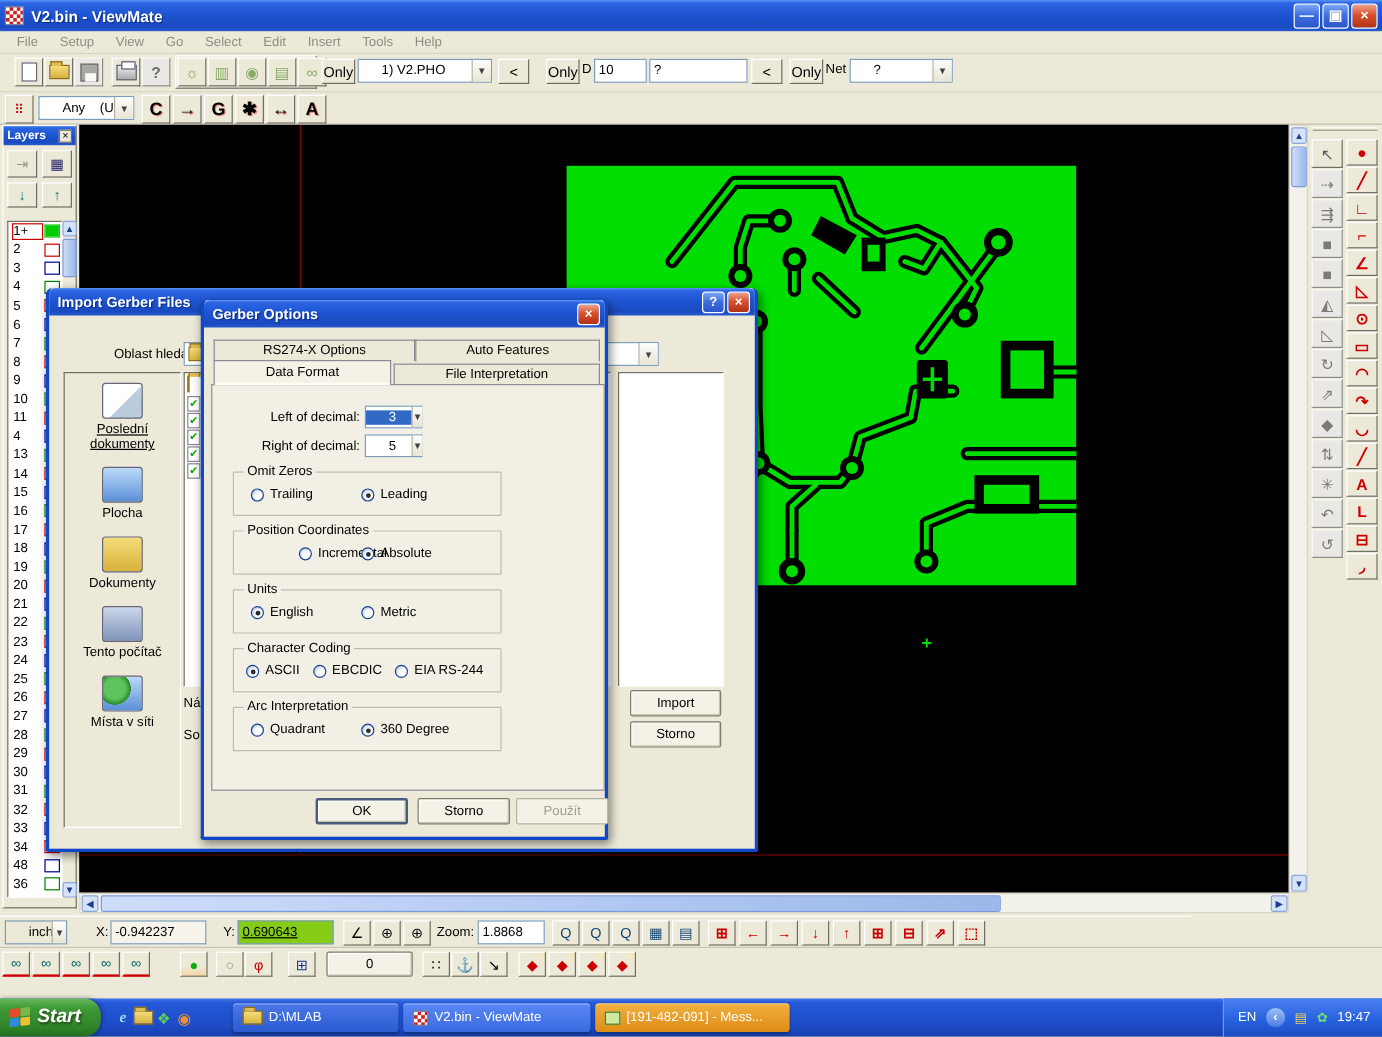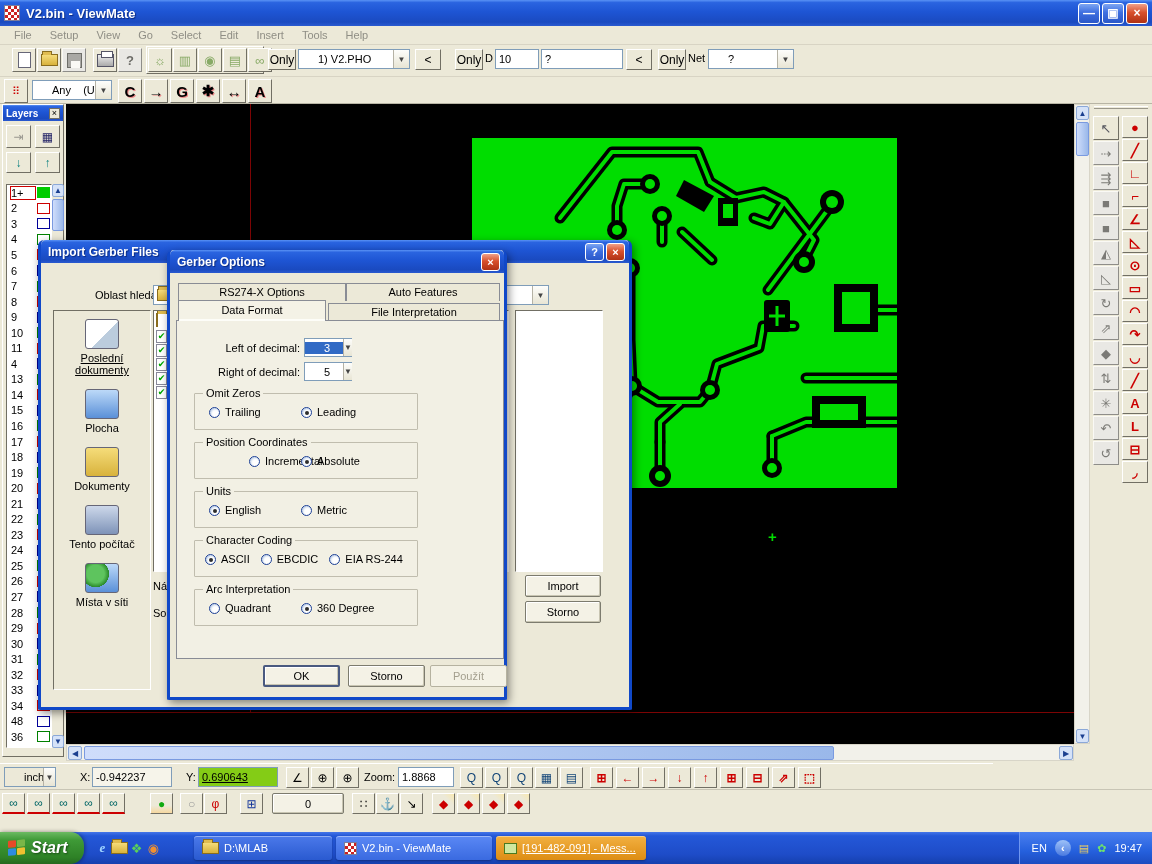--- a/index.html
+++ b/index.html
@@ -874,21 +874,21 @@
     <span class="qlicon" style="color:#f09030;">◉</span>
 
     <div class="taskbtn" style="width:138px;margin-left:32px;background:linear-gradient(180deg,#4b79ea,#2a5ad0);">
       <span class="i-folder"></span>
       <span>D:\MLAB</span>
     </div>
     <div class="taskbtn" style="width:156px;background:linear-gradient(180deg,#5a88f5,#3a6ae0);">
       <span class="app-ico" style="width:13px;height:13px;"></span>
       <span>V2.bin - ViewMate</span>
     </div>
-    <div class="taskbtn" style="width:150px;background:linear-gradient(180deg,#f2b041,#dd8d14);color:#fff;text-decoration:underline;">
+    <div class="taskbtn" style="width:162px;background:linear-gradient(180deg,#f2b041,#dd8d14);color:#fff;">
       <span style="width:13px;height:11px;background:#cfe8a0;border:1px solid #4a7a20;"></span>
       <span>[191-482-091] - Mess...</span>
     </div>
 
     <div class="tray">
       <span>EN</span>
       <span style="width:16px;height:16px;border-radius:50%;background:linear-gradient(#9ec2f8,#4a7ae0);display:flex;align-items:center;justify-content:center;font-weight:bold;">‹</span>
       <span style="color:#f0d060;">▤</span>
       <span style="color:#6ee06e;">✿</span>
       <span>19:47</span>

